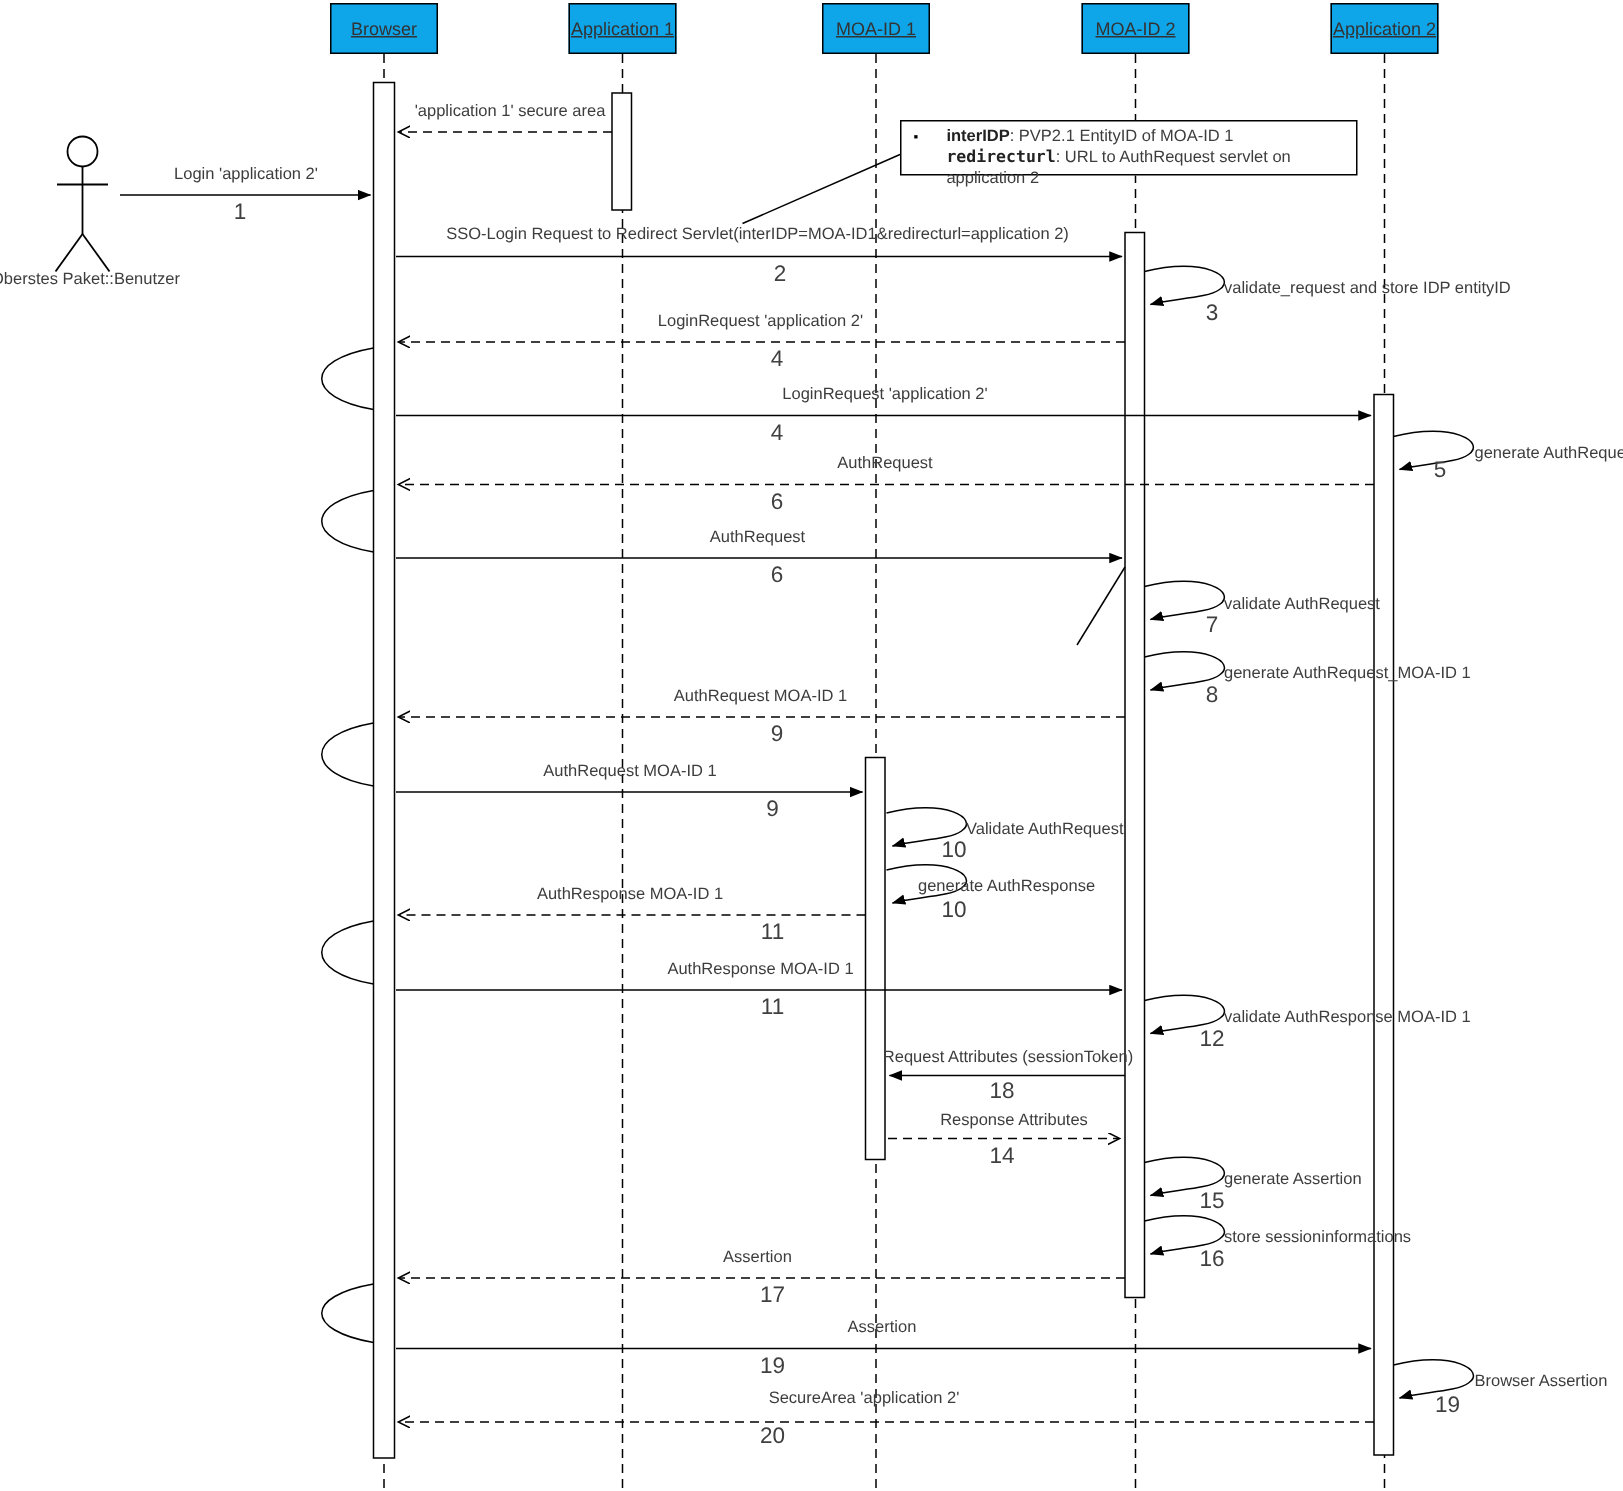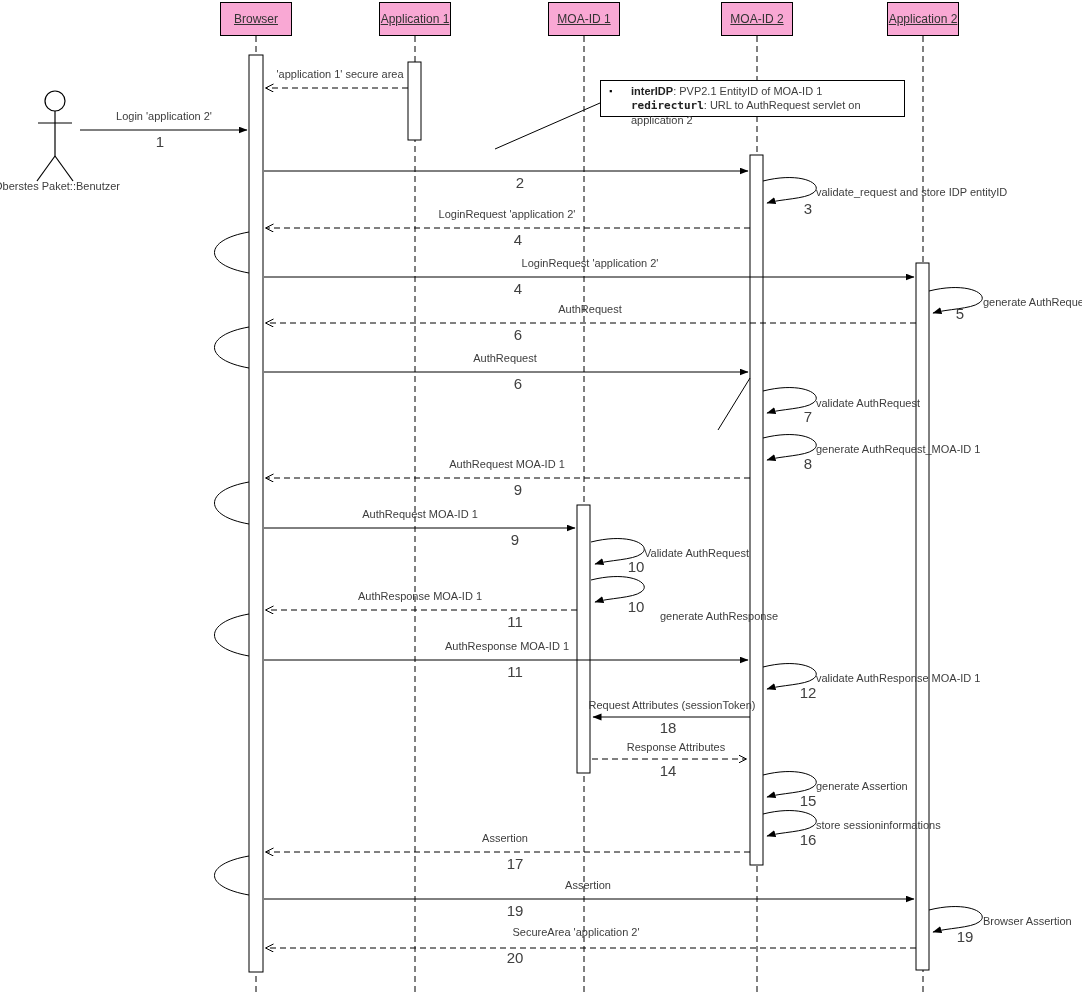--- a/index.html
+++ b/index.html
@@ -1,20 +1,20 @@
 <!DOCTYPE html>
 <html><head>
 <meta charset="utf-8">
 <style>
   html,body{margin:0;padding:0;background:#fff;}
   #stage{position:relative;width:1082px;height:994px;background:#fff;
          font-family:"Liberation Sans",sans-serif;color:#3d3d3d;overflow:hidden;}
   svg.layer{position:absolute;left:0;top:0;}
   .head{position:absolute;top:2px;width:72px;height:34px;border:1px solid #000;
-        background:#f9a8d4;display:flex;align-items:center;justify-content:center;
+        background:#0ea5e9;display:flex;align-items:center;justify-content:center;
         font-size:12px;color:#333;text-decoration:underline;box-sizing:border-box;}
   .lbl{position:absolute;font-size:11px;white-space:nowrap;color:#3d3d3d;}
   .lbl.c{transform:translateX(-50%);}
   .num{position:absolute;font-size:15px;color:#404040;transform:translateX(-50%);white-space:nowrap;}
   .note{position:absolute;border:1px solid #000;background:#fff;box-sizing:border-box;}
   #param-note{left:600px;top:80px;width:305px;height:37px;display:flex;padding:3px 4px 3px 8px;}
   #param-note .bullet{font-size:9px;line-height:14px;width:24px;color:#000;}
   #param-note .plines{font-size:11px;line-height:14px;color:#3d3d3d;}
   #param-note b{color:#222;}
   .mono{font-family:"DejaVu Sans Mono",monospace;font-weight:bold;color:#222;}
@@ -123,32 +123,33 @@
     <div class="bullet">▪</div>
     <div class="plines">
       <div><b>interIDP</b><span>: PVP2.1 EntityID of MOA-ID 1</span></div>
       <div><span class="mono">redirecturl</span><span>: URL to AuthRequest servlet on application 2</span></div>
     </div>
   </div>
 
 
   <div class="lbl c" style="left:340px;top:68px;">'application 1' secure area</div>
   <div class="lbl c" style="left:164px;top:110px;">Login 'application 2'</div>
+  <div class="lbl c" style="left:505px;top:150px;">SSO-Login Request to Redirect Servlet(interIDP=MOA-ID1&amp;redirecturl=application 2)</div>
   <div class="lbl" style="left:816px;top:186px;">validate_request and store IDP entityID</div>
   <div class="lbl c" style="left:507px;top:208px;">LoginRequest 'application 2'</div>
   <div class="lbl c" style="left:590px;top:257px;">LoginRequest 'application 2'</div>
   <div class="lbl" style="left:983px;top:296px;">generate AuthRequest</div>
   <div class="lbl c" style="left:590px;top:303px;">AuthRequest</div>
   <div class="lbl c" style="left:505px;top:352px;">AuthRequest</div>
   <div class="lbl" style="left:816px;top:397px;">validate AuthRequest</div>
   <div class="lbl" style="left:816px;top:443px;">generate AuthRequest_MOA-ID 1</div>
   <div class="lbl c" style="left:507px;top:458px;">AuthRequest MOA-ID 1</div>
   <div class="lbl c" style="left:420px;top:508px;">AuthRequest MOA-ID 1</div>
   <div class="lbl" style="left:644px;top:547px;">Validate AuthRequest</div>
-  <div class="lbl" style="left:660px;top:585px;margin-top:25px;">generate AuthResponse</div>
+  <div class="lbl" style="left:612px;top:585px;">generate AuthResponse</div>
   <div class="lbl c" style="left:420px;top:590px;">AuthResponse MOA-ID 1</div>
   <div class="lbl c" style="left:507px;top:640px;">AuthResponse MOA-ID 1</div>
   <div class="lbl" style="left:816px;top:672px;">validate AuthResponse MOA-ID 1</div>
   <div class="lbl c" style="left:672px;top:699px;">Request Attributes (sessionToken)</div>
   <div class="lbl c" style="left:670px;top:741px;padding-left:12px;">Response Attributes</div>
   <div class="lbl" style="left:816px;top:780px;">generate Assertion</div>
   <div class="lbl" style="left:816px;top:819px;">store sessioninformations</div>
   <div class="lbl c" style="left:505px;top:832px;">Assertion</div>
   <div class="lbl c" style="left:588px;top:879px;">Assertion</div>
   <div class="lbl" style="left:983px;top:915px;">Browser Assertion</div>

